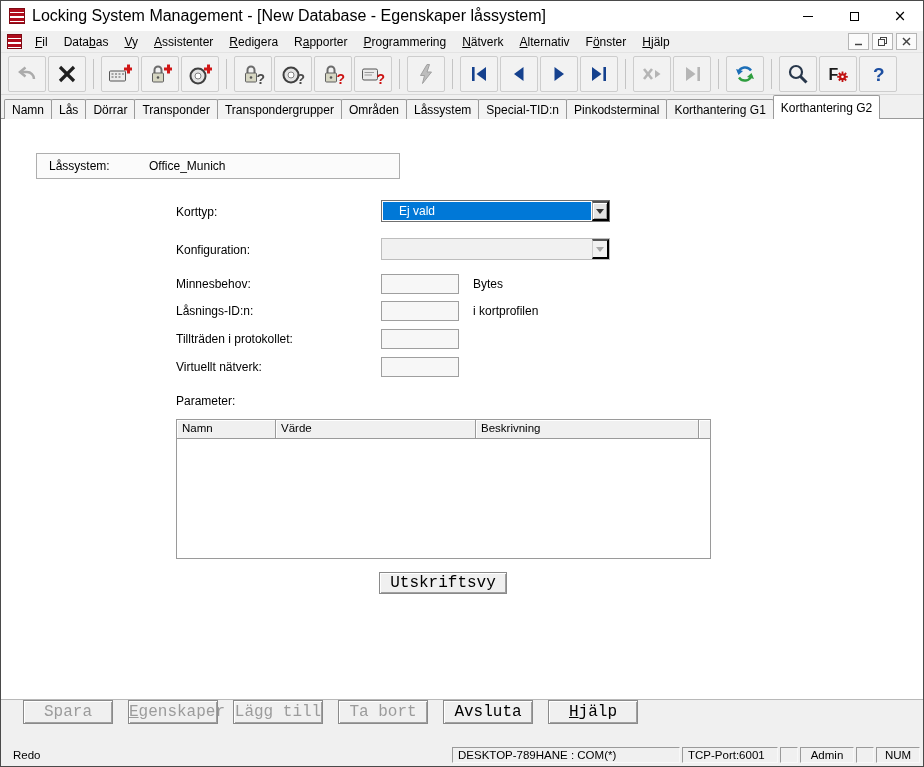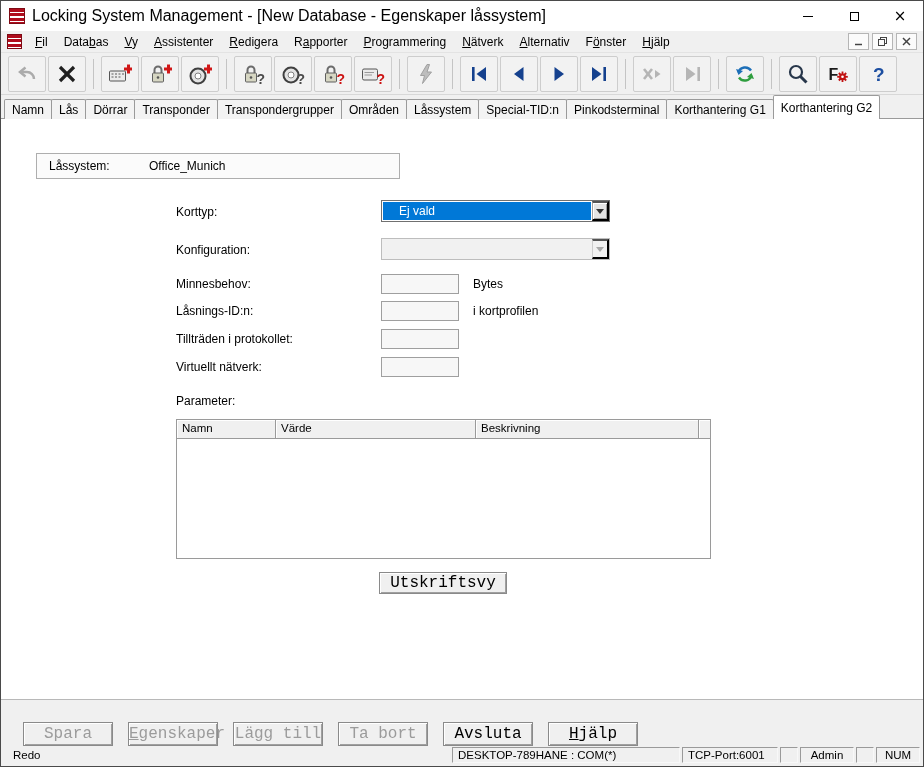--- a/index.html
+++ b/index.html
@@ -69,21 +69,21 @@
   .th-namn{width:99px;}
   .th-varde{width:200px;}
   .th-beskrivning{width:223px;}
   .th-spacer{flex:1;border-right:none;}
   .tbody{flex:1;background:#fff;}
 
   .cbtn{background:#f0f0f0;border:1px solid #8a8a8a;box-shadow:inset 1px 1px 0 #ffffff, inset -1px -1px 0 #a0a0a0;font-family:Liberation Mono, monospace;font-size:16px;color:#000;cursor:default;}
   .print-btn{position:absolute;left:378px;top:453px;width:128px;height:22px;}
 
   
-  .footer{flex:0 0 47px;background:#f0f0f0;border-top:1px solid #b8b8b8;display:flex;align-items:flex-end;padding-left:22px;gap:15px;}
+  .footer{flex:0 0 47px;background:#f0f0f0;border-top:1px solid #b8b8b8;display:flex;align-items:flex-start;padding-left:22px;gap:15px;}
   .fbtn{width:90px;height:24px;}
   .fbtn.disabled{color:#9b9b9b;}
 
   
   .statusbar{flex:0 0 20px;background:#f0f0f0;display:flex;align-items:center;gap:2px;padding:0 3px 2px 0;font-size:11.5px;}
   .st-ready{flex:1;padding-left:12px;}
   .st-cell{height:16px;display:flex;align-items:center;justify-content:center;border:1px solid;border-color:#9a9a9a #f8f8f8 #f8f8f8 #9a9a9a;background:#f0f0f0;padding:0 5px;white-space:nowrap;overflow:hidden;}
   .st-device{width:228px;justify-content:flex-start;}
   .st-tcp{width:96px;justify-content:flex-start;}
   .st-sm{width:18px;}

